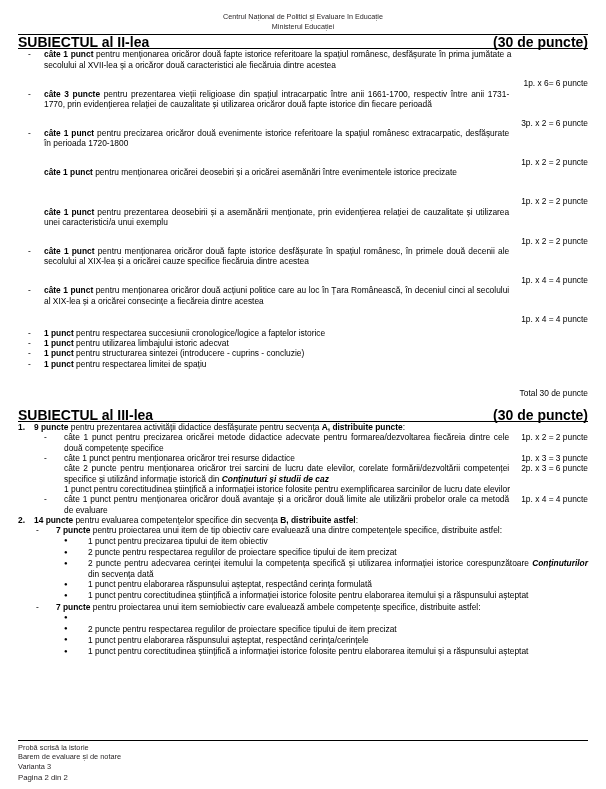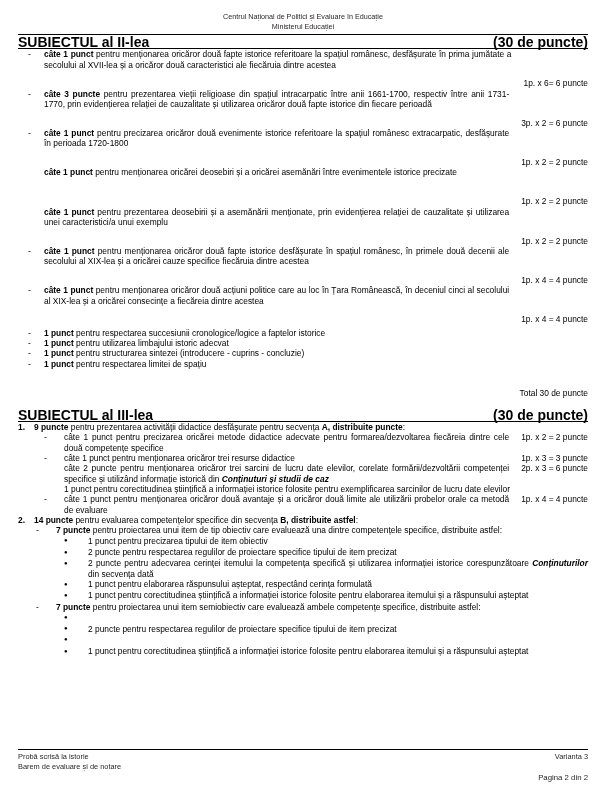--- a/index.html
+++ b/index.html
@@ -105,24 +105,25 @@
     right: 18px;
     bottom: 6px;
     font-size: 7.4px;
     line-height: 9.6px;
     color: #231f20;
   }
   .footer-top {
     display: flex;
     justify-content: space-between;
     align-items: flex-start;
+    flex-direction: column;
   }
   .footer-left { text-align: left; }
   .footer-right { text-align: center; }
-  .footer-center { text-align: right; margin-top: 2px; font-size: 7.8px; }
+  .footer-center { text-align: left; margin-top: 2px; font-size: 7.8px; }
 </style>
 </head>
 <body>
 
 <div class="page">
 
   <div class="doc-header">
     <div>Centrul Național de Politici și Evaluare în Educație</div>
     <div>Ministerul Educației</div>
   </div>
@@ -248,20 +249,21 @@
       </div>
       <div class="row" style="padding-left:46px">
         <div class="marker bullet-dot dot"></div>
       </div>
       <div class="row" style="padding-left:46px">
         <div class="marker bullet-dot dot"></div>
         <div class="content just">2 puncte pentru respectarea regulilor de proiectare specifice tipului de item precizat</div>
       </div>
       <div class="row" style="padding-left:46px">
         <div class="marker bullet-dot dot"></div>
+        <div class="content just">1 punct pentru elaborarea răspunsului așteptat, respectând cerința/cerințele</div>
       </div>
       <div class="row" style="padding-left:46px">
         <div class="marker bullet-dot dot"></div>
         <div class="content just">1 punct pentru corectitudinea științifică a informației istorice folosite pentru elaborarea itemului și a răspunsului așteptat</div>
       </div>
     </div>
 
   <div class="footer">
     <hr class="rule" style="margin-bottom:2px;">
     <div class="footer-top">

